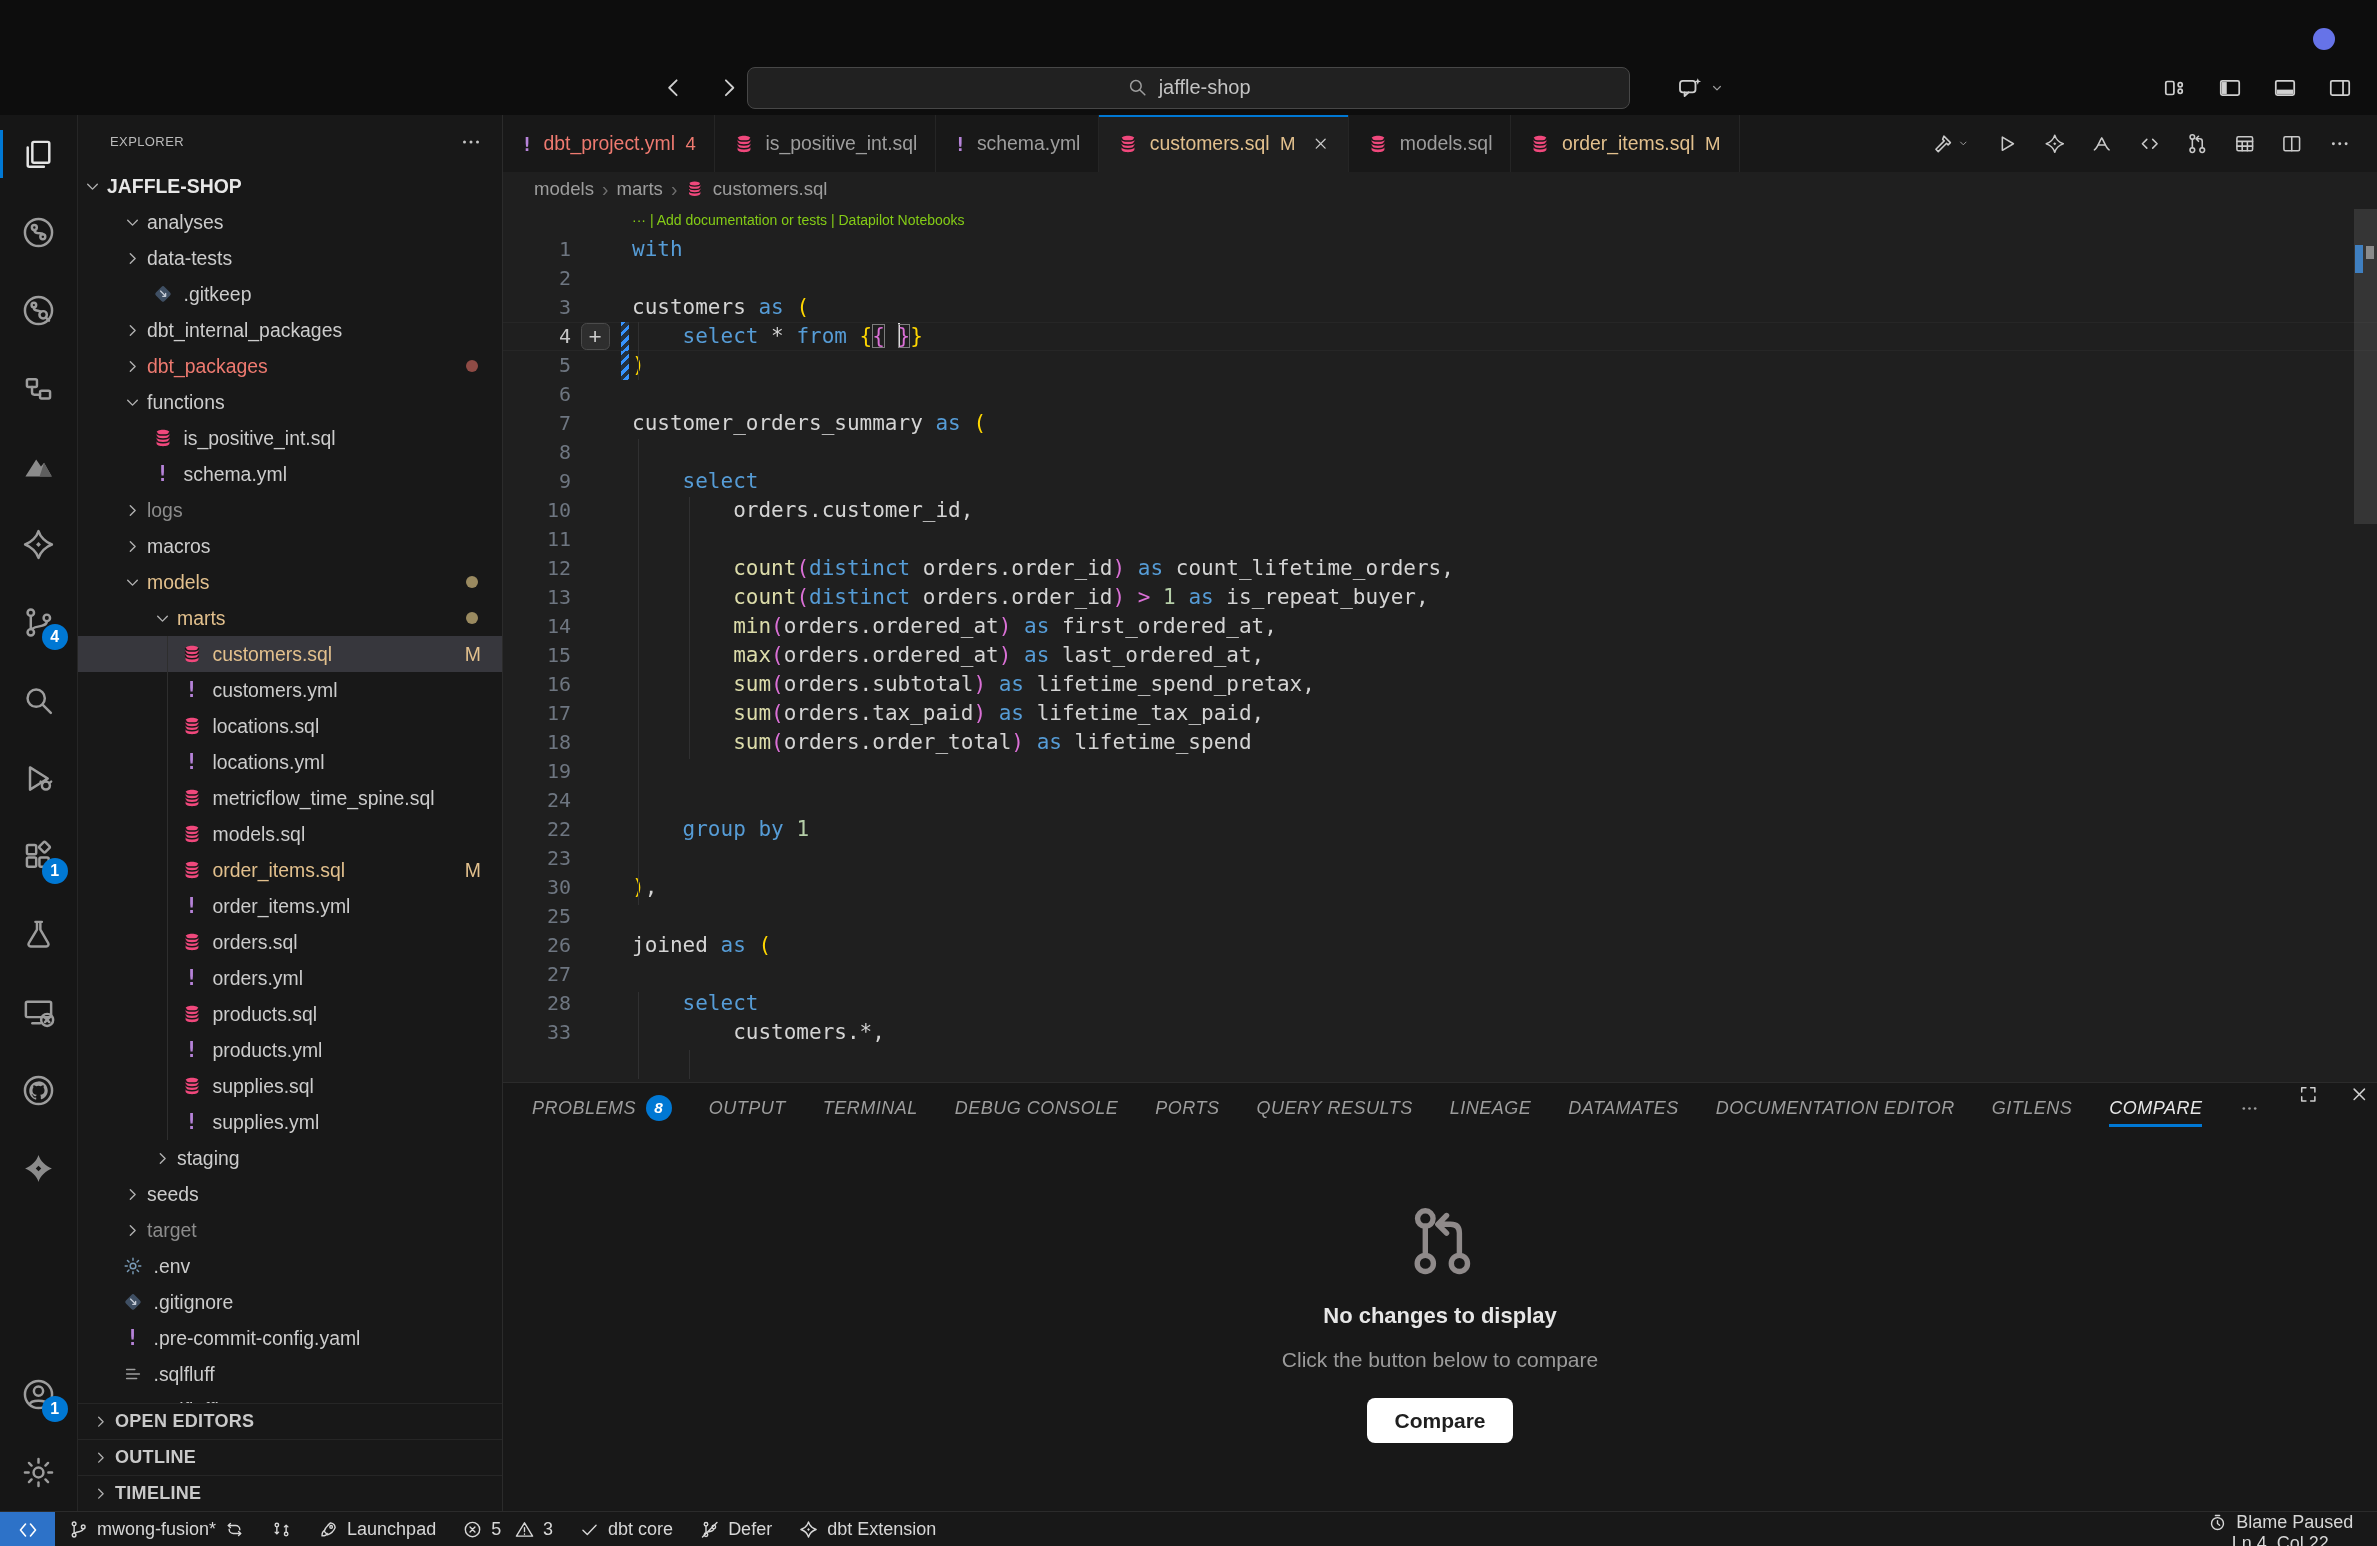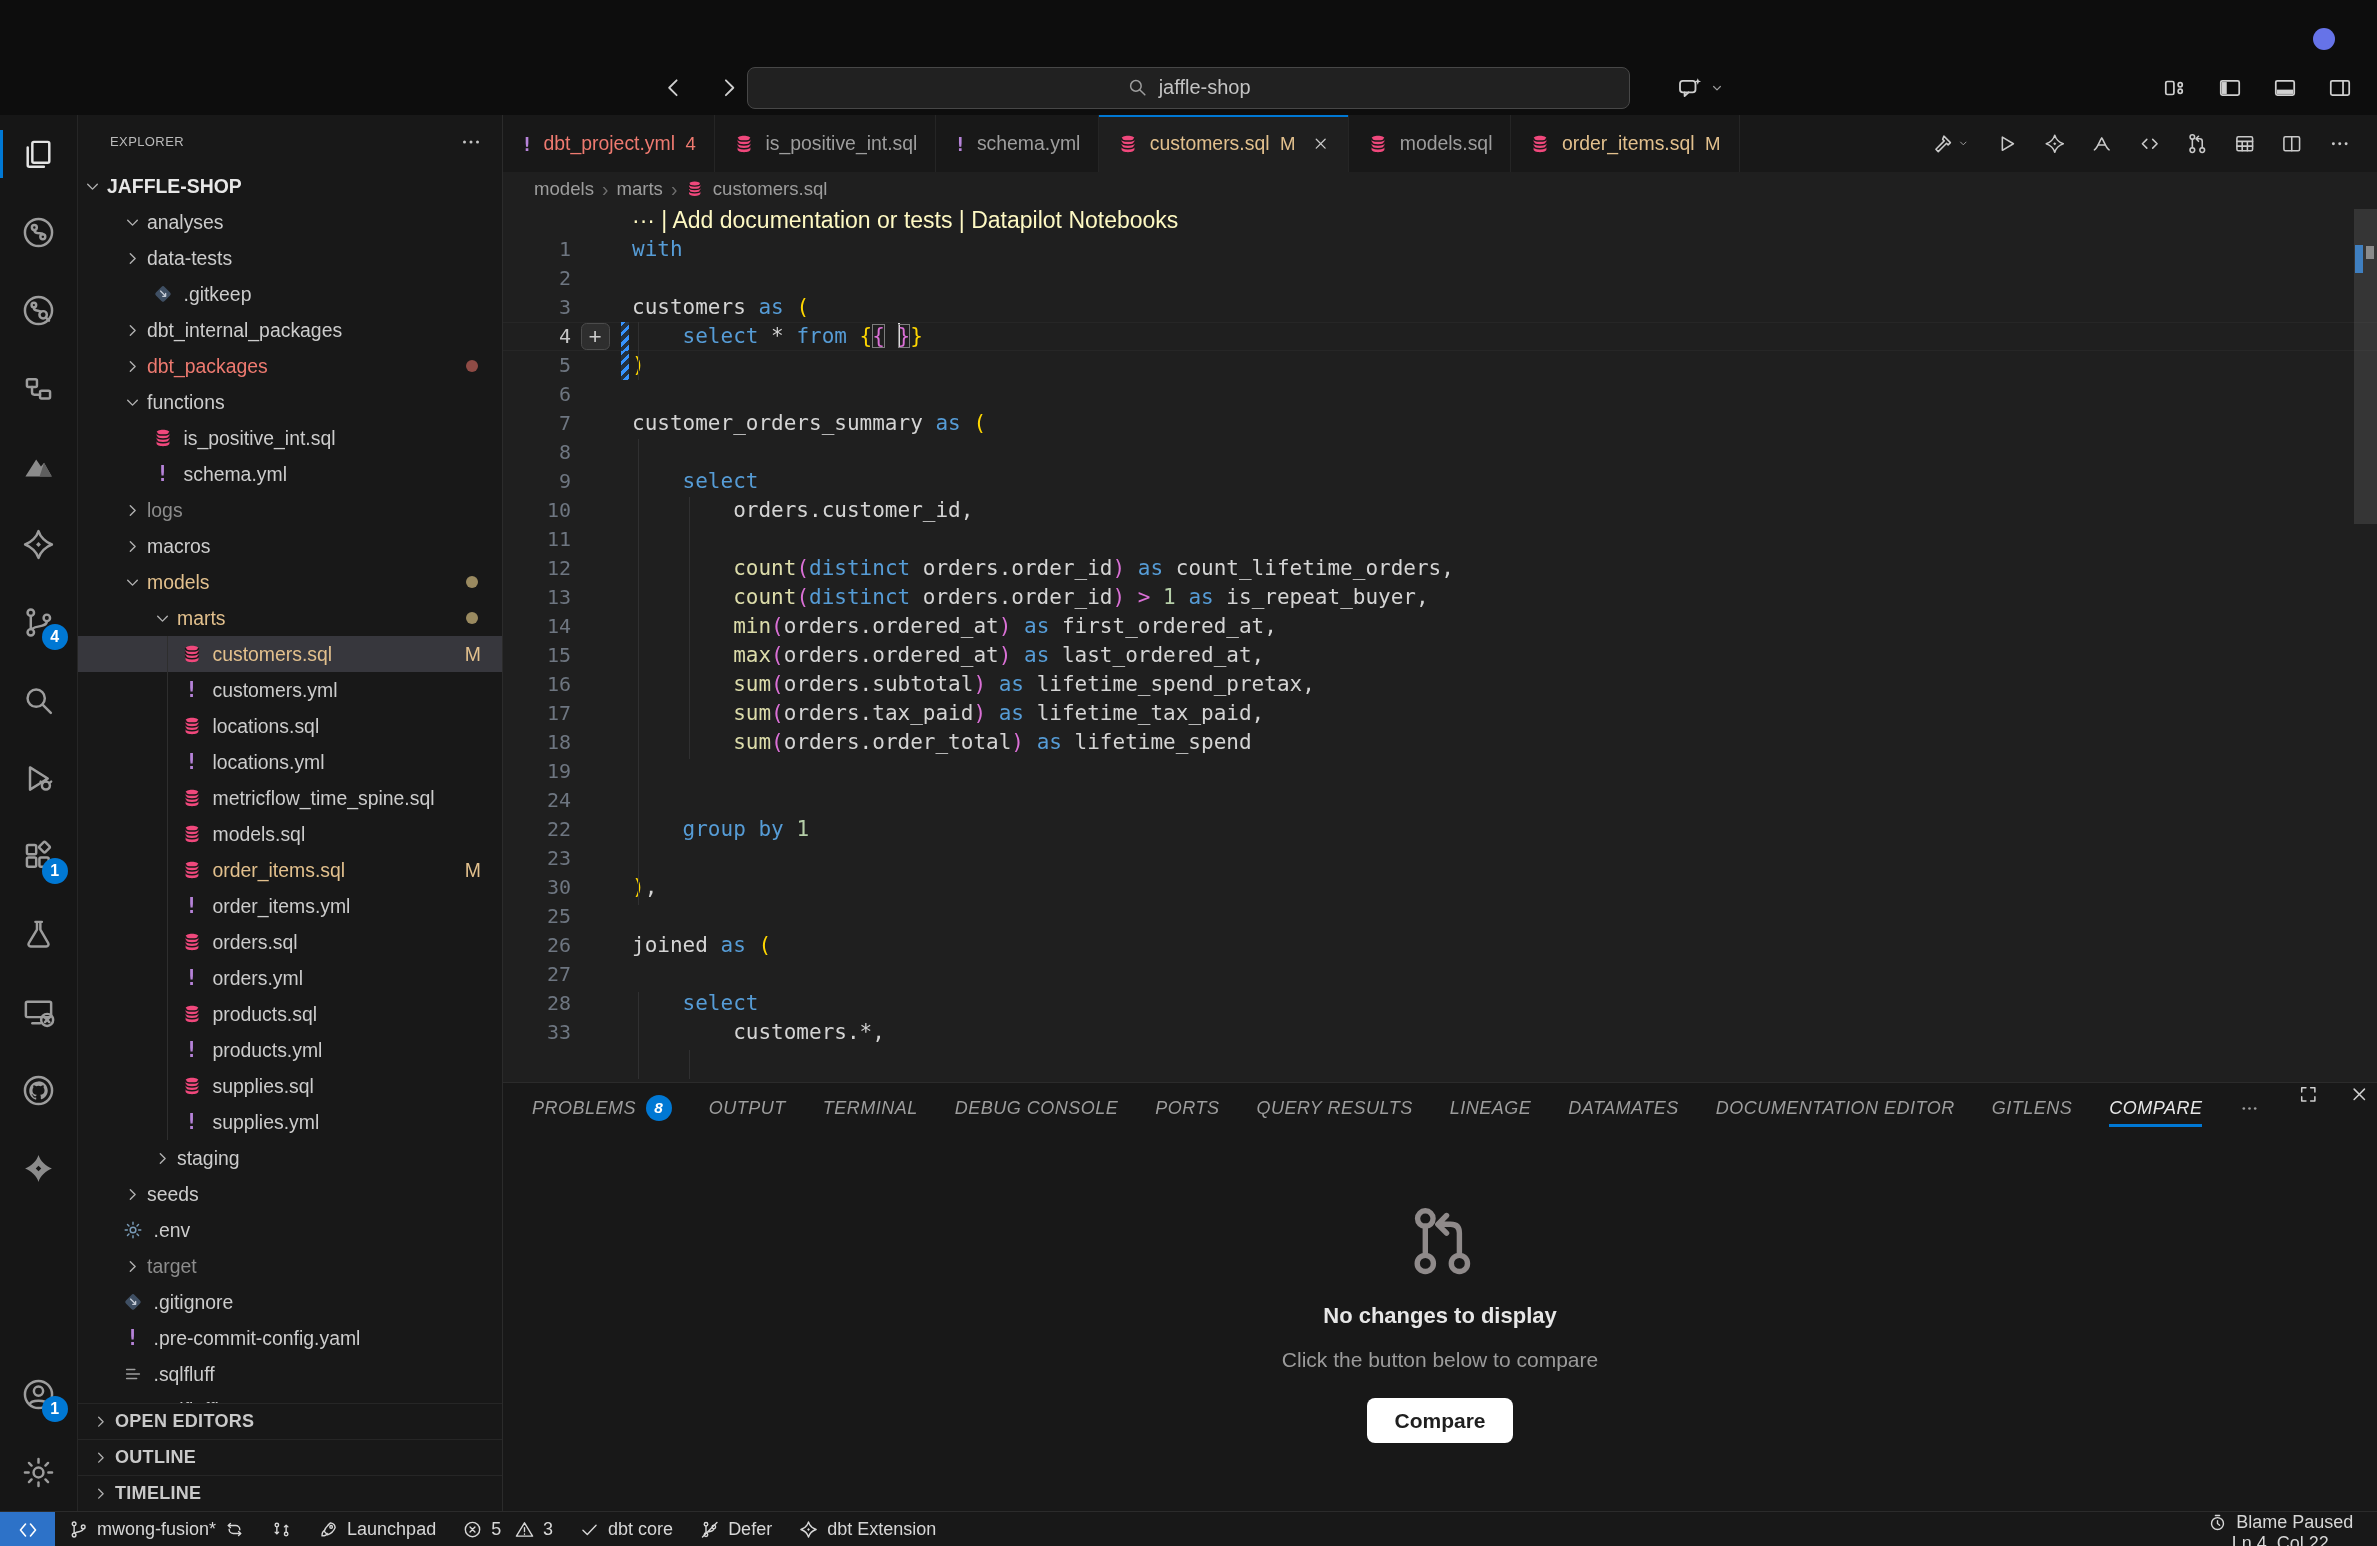--- a/index.html
+++ b/index.html
@@ -75,21 +75,21 @@
   #editor-actions { margin-left:auto; display:flex; align-items:center; gap:24px; padding:0 26px; color:#c9c9c9; }
   #editor-actions .ic { width:23.5px; height:23.5px; }
   #editor-actions .pair { display:flex; align-items:center; gap:1.6px; }
   #editor-actions .chev { width:14.6px; height:14.6px; color:#9d9d9d; }
 
   #breadcrumb { height:34px; display:flex; align-items:center; gap:8px; padding-left:31px; font-size:18.6px; color:#9d9d9d; flex:0 0 auto; background:#1f1f1f; }
   #breadcrumb .sep { color:#6f6f6f; font-size:19.4px; }
   #breadcrumb .ic { width:19.4px; height:19.4px; }
 
   #code-area { position:relative; flex:1; overflow:hidden; background:#1f1f1f; }
-  #codelens { height:29px; line-height:29px; padding-left:129px; font-size:23px; color:#fef9c3; font-family:"Liberation Sans",sans-serif; }
+  #codelens { height:29px; line-height:29px; padding-left:129px; font-size:14px; color:#84cc16; font-family:"Liberation Sans",sans-serif; }
   #lines { position:relative; }
   .cl { display:flex; height:29px; line-height:29px; font-family:"DejaVu Sans Mono",monospace; font-size:21px; position:relative; }
   .cl .ln { flex:0 0 68px; text-align:right; color:#6e7681; font-size:20px; }
   .cl .ln.lna { color:#c6c6c6; }
   .cl .mk { flex:0 0 61px; position:relative; }
   .cl .ct { white-space:pre; color:#d4d4d4; }
   .cl.cur { box-shadow:inset 0 0.8px 0 #2a2a2a, inset 0 -0.8px 0 #2a2a2a; }
   .c-k { color:#569cd6; } .c-f { color:#dcdcaa; } .c-g { color:#ffd700; }
   .c-m { color:#da70d6; } .c-n { color:#b5cea8; } .c-t { color:#d4d4d4; }
   .mb { outline:1.6px solid #7d7d7d; outline-offset:-1.6px; }
@@ -690,40 +690,40 @@
               <span class="ic">
                 <svg viewBox="0 0 24 24" fill="none" stroke="currentColor" stroke-width="1.6" stroke-linecap="round" stroke-linejoin="round">
                   <path d="M9.5 6.5l5.5 5.5-5.5 5.5"></path>
                 </svg>
               </span>
             </span>
             <span class="lbl">seeds</span>
       <span class="spc"></span>
           </div>
           <div class="row" style="padding-left:40px">
+      <span class="tw">
+              <span class="ic">
+                <svg viewBox="0 0 24 24" fill="none" stroke="currentColor" stroke-width="1.6" stroke-linecap="round" stroke-linejoin="round">
+                  <path d="M9.5 6.5l5.5 5.5-5.5 5.5"></path>
+                </svg>
+              </span>
+            </span>
+            <span class="lbl c-ign">target</span>
+      <span class="spc"></span>
+          </div>
+          <div class="row" style="padding-left:40px">
       <span class="fic">
               <span class="ic">
                 <svg viewBox="0 0 24 24" fill="none" stroke="currentColor" stroke-width="1.6" stroke-linecap="round" stroke-linejoin="round">
                   <circle cx="12" cy="12" r="3.1" stroke="#7a9cb8"></circle>
                   <path d="M12 3.5v2.3M12 18.2v2.3M3.5 12h2.3M18.2 12h2.3M6 6l1.6 1.6M16.4 16.4L18 18M18 6l-1.6 1.6M7.6 16.4L6 18" stroke="#7a9cb8"></path>
                 </svg>
               </span>
             </span>
             <span class="lbl">.env</span>
-      <span class="spc"></span>
-          </div>
-          <div class="row" style="padding-left:40px">
-      <span class="tw">
-              <span class="ic">
-                <svg viewBox="0 0 24 24" fill="none" stroke="currentColor" stroke-width="1.6" stroke-linecap="round" stroke-linejoin="round">
-                  <path d="M9.5 6.5l5.5 5.5-5.5 5.5"></path>
-                </svg>
-              </span>
-            </span>
-            <span class="lbl c-ign">target</span>
       <span class="spc"></span>
           </div>
           <div class="row" style="padding-left:40px">
       <span class="fic">
               <span class="ic">
                 <svg viewBox="0 0 24 24" fill="none" stroke="currentColor" stroke-width="1.6" stroke-linecap="round" stroke-linejoin="round">
                   <rect x="5.3" y="5.3" width="13.4" height="13.4" rx="2.5" transform="rotate(45 12 12)" fill="#3f4f63" stroke="none"></rect>
                   <path d="M9.3 8.8l5.4 5.4M14.9 11.3v3.2h-3.2" stroke="#c6cdd7" stroke-width="1.4"></path>
                 </svg>
               </span>

